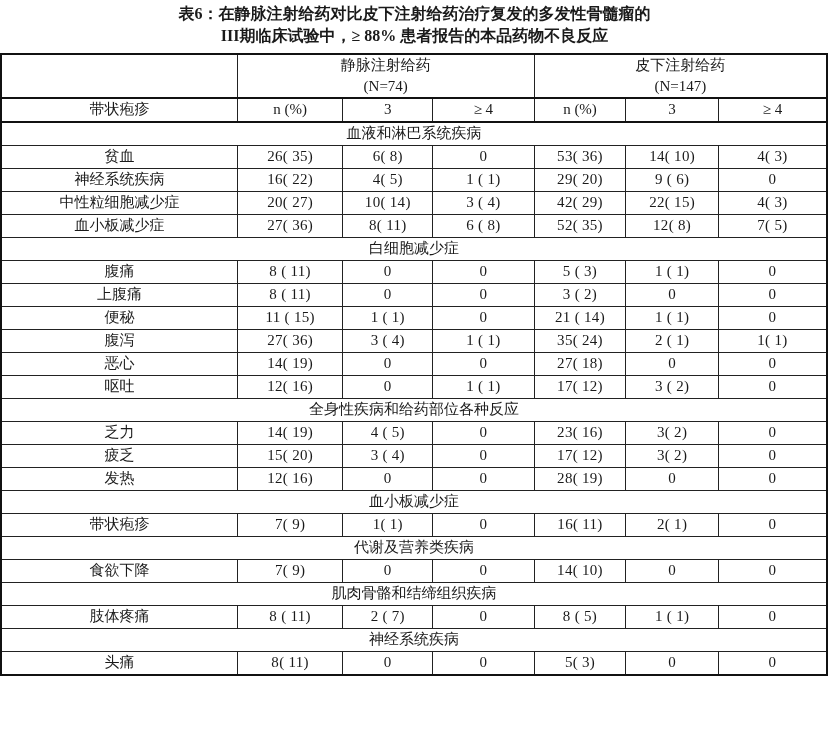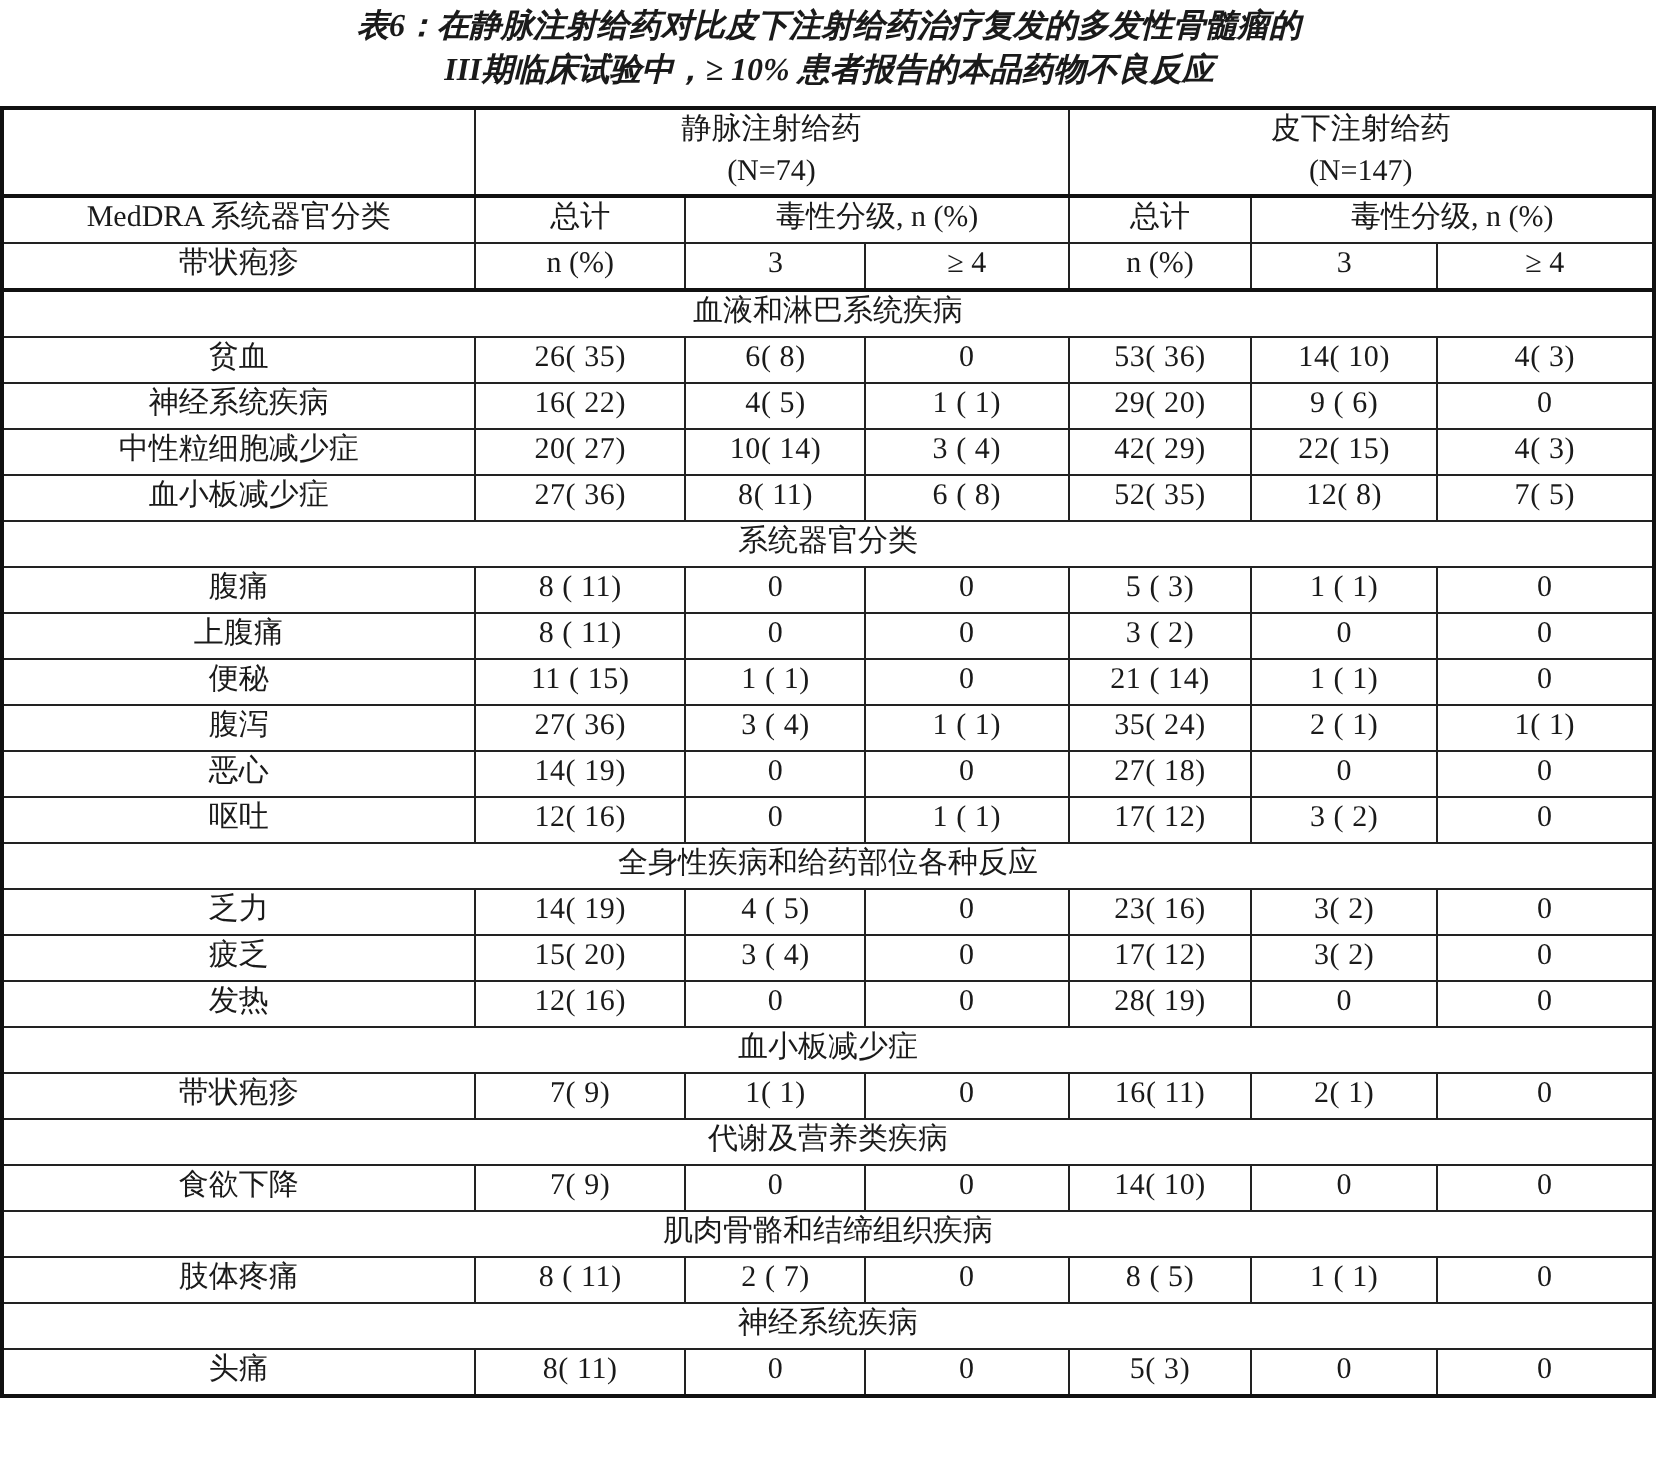--- a/index.html
+++ b/index.html
@@ -16,21 +16,21 @@
     overflow: hidden;
     box-sizing: border-box;
   }
   .doc-title {
     text-align: center;
     font-weight: bold;
     font-size: 16px;
     line-height: 1.4;
     padding-top: 3px;
   }
-  .doc-title .tline { display: block; font-style: italic; }
+  .doc-title .tline { display: block; }
   table.aetable {
     width: 828px;
     border-collapse: collapse;
     table-layout: fixed;
     margin-top: 5px;
     border: 2px solid #111;
   }
   table.aetable th, table.aetable td {
     border: 1.5px solid #222;
     height: 22px;
@@ -69,21 +69,21 @@
   }
   td.num { letter-spacing: 0.3px; }
 </style>
 </head>
 <body>
 
 <div class="page">
 
   <div class="doc-title">
     <span class="tline">表6：在静脉注射给药对比皮下注射给药治疗复发的多发性骨髓瘤的</span>
-    <span class="tline">III期临床试验中，≥ 10% 患者报告的本品药物不良反应</span>
+    <span class="tline">III期临床试验中，≥ 88% 患者报告的本品药物不良反应</span>
   </div>
 
   <table class="aetable">
     <colgroup>
       <col style="width:28.6%">
       <col style="width:12.8%">
       <col style="width:10.85%">
       <col style="width:12.3%">
       <col style="width:11.1%">
       <col style="width:11.2%">
@@ -94,27 +94,20 @@
         <th class="corner-cell"></th>
         <th class="group-cell" colspan="3">
           <span class="gname">静脉注射给药</span>
           <span class="gn">(N=74)</span>
         </th>
         <th class="group-cell" colspan="3">
           <span class="gname">皮下注射给药</span>
           <span class="gn">(N=147)</span>
         </th>
       </tr>
-      <tr class="head-r2">
-        <th class="soc-cell">MedDRA 系统器官分类</th>
-        <th class="total-cell">总计</th>
-        <th class="tox-cell" colspan="2">毒性分级, n (%)</th>
-        <th class="total-cell">总计</th>
-        <th class="tox-cell" colspan="2">毒性分级, n (%)</th>
-      </tr>
       <tr class="head-r3">
         <td class="pt-cell">带状疱疹</td>
         <td>n (%)</td>
         <td>3</td>
         <td>≥ 4</td>
         <td>n (%)</td>
         <td>3</td>
         <td>≥ 4</td>
       </tr>
     </thead>
@@ -152,21 +145,21 @@
         <tr>
           <td class="term">血小板减少症</td>
           <td class="num">27( 36)</td>
           <td class="num">8( 11)</td>
           <td class="num">6 ( 8)</td>
           <td class="num">52( 35)</td>
           <td class="num">12( 8)</td>
           <td class="num">7( 5)</td>
         </tr>
         <tr>
-          <td colspan="7" class="section">系统器官分类</td>
+          <td colspan="7" class="section">白细胞减少症</td>
         </tr>
         <tr>
           <td class="term">腹痛</td>
           <td class="num">8 ( 11)</td>
           <td class="num">0</td>
           <td class="num">0</td>
           <td class="num">5 ( 3)</td>
           <td class="num">1 ( 1)</td>
           <td class="num">0</td>
         </tr>

